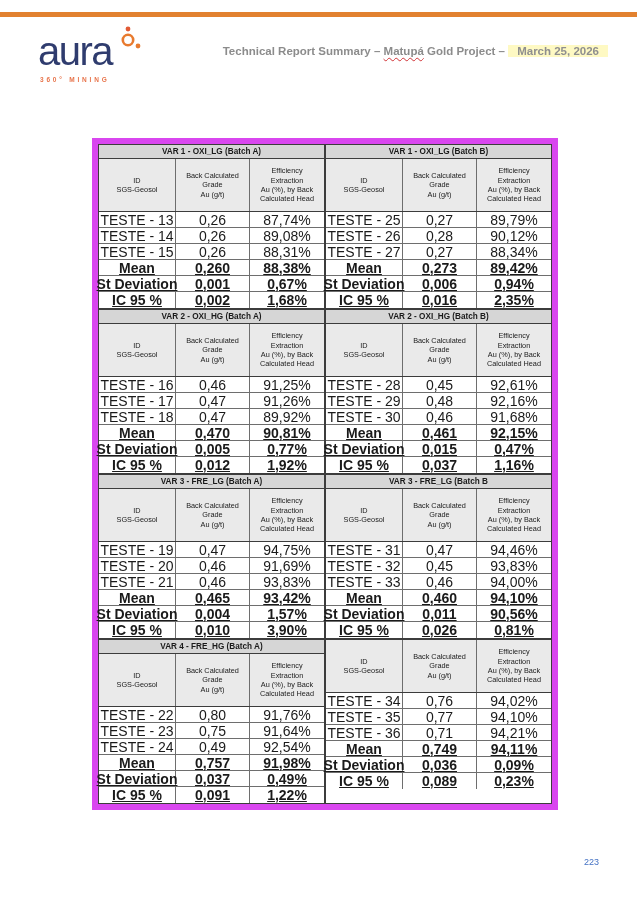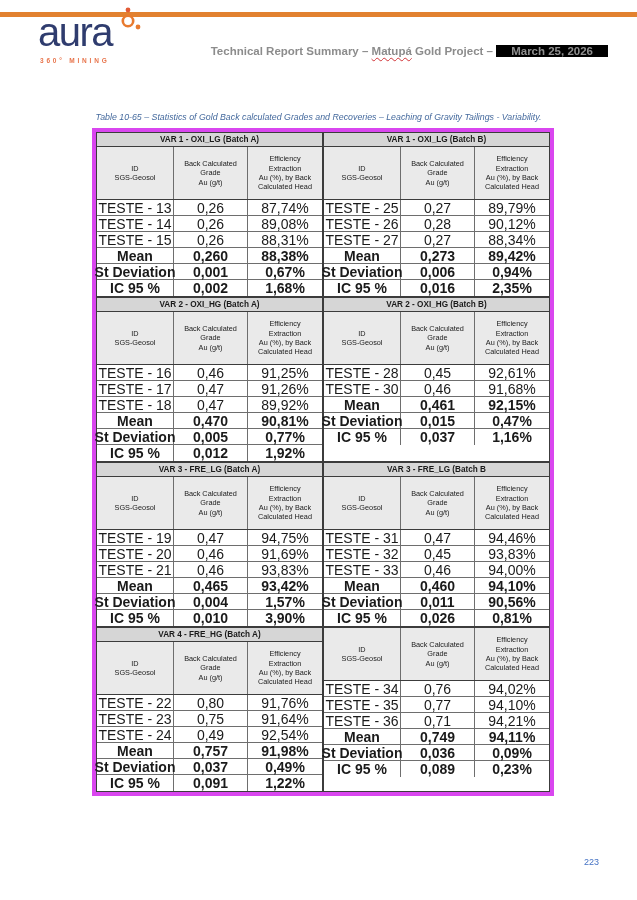--- a/index.html
+++ b/index.html
@@ -6,51 +6,51 @@
   body { background: #ffffff; font-family: "Liberation Sans", sans-serif; }
   .page {
     position: relative; width: 637px; height: 900px; margin: 0 auto;
     background: #ffffff; overflow: hidden;
   }
   .top-bar {
     position: absolute; top: 12px; left: 0; width: 100%; height: 5px;
     background: #E2812F;
   }
   
-  .logo { position: absolute; left: 38px; top: 9px; }
+  .logo { position: absolute; left: 38px; top: 28px; }
   .logo-text {
     font-size: 40px; line-height: 46px; letter-spacing: -1.5px;
     color: #2F3C6E; font-weight: 400;
   }
   .logo-tagline {
     margin-top: 2px; padding-left: 2px;
     font-size: 6.5px; font-weight: bold; letter-spacing: 2.8px;
     color: #E8744B; white-space: nowrap;
   }
   .logo-icon { position: absolute; left: 80px; top: -3px; }
   
   .doc-title {
     position: absolute; top: 45px; right: 29px;
     font-size: 11.5px; font-weight: bold; color: #8C8C8C; white-space: nowrap;
   }
   .spell {
     text-decoration: underline; text-decoration-style: wavy;
     text-decoration-color: #D13438; text-decoration-thickness: 1px;
     text-underline-offset: 2px;
   }
-  .highlight { background: #000000; color: #8F8F8F; padding: 0 15px; }
+  .highlight { background: #fef9c3; color: #8F8F8F; padding: 0 9px; }
   
   .caption {
     position: absolute; top: 112px; left: 0; width: 100%;
     text-align: center; font-size: 8.8px; font-style: italic; color: #44699D;
   }
   
   .stats-table {
-    position: absolute; left: 92px; top: 128px;
-    border: 4px solid #d946ef; background: #7f1d1d;
+    position: absolute; left: 92px; top: 138px;
+    border: 6px solid #d946ef; background: #7f1d1d;
   }
   .section-row { display: flex; }
   .batch { width: 227px; border: 1px solid #3C3C3C; background: #fff; }
   .batch-title {
     height: 14px; display: flex; align-items: center; justify-content: center;
     background: #D6D6D6; font-weight: bold; font-size: 8.2px; color: #1A1A1A;
     border-bottom: 1px solid #3C3C3C; white-space: nowrap;
   }
   .batch-header {
     display: grid; grid-template-columns: 77px 74px 74px;
@@ -60,21 +60,21 @@
     min-height: 52px; display: flex; align-items: center; justify-content: center;
     text-align: center; white-space: pre-line; font-size: 7.3px; line-height: 1.3;
     color: #1A1A1A; padding: 2px 1px;
   }
   .hcell.c0, .hcell.c1 { border-right: 1px solid #6E6E6E; }
   .trow {
     display: grid; grid-template-columns: 77px 74px 74px; height: 16px;
     border-bottom: 1px solid #6E6E6E; font-size: 14px; color: #1A1A1A;
   }
   .trow:last-child { border-bottom: none; }
-  .trow.bold { font-weight: bold; }
+  .trow.bold { font-weight: bold; text-decoration: underline; }
   .cell { display: flex; align-items: center; justify-content: center; white-space: nowrap; }
   .cell.c0, .cell.c1 { border-right: 1px solid #6E6E6E; }
   
   .page-number {
     position: absolute; top: 857px; left: 584px;
     font-size: 9px; color: #4472C4;
   }
 </style>
 </head>
 <body>
@@ -90,21 +90,20 @@
         <circle cx="10" cy="15" r="5.2" fill="none" stroke="#E87A2E" stroke-width="2.6"></circle>
         <circle cx="20" cy="21" r="2.4" fill="#E87A2E"></circle>
       </svg>
     </span>
     <div class="logo-text">aura</div>
     <div class="logo-tagline">360° MINING</div>
   </div>
 
   <div class="doc-title"><span>Technical Report Summary – </span><span class="spell">Matupá</span><span> Gold Project – </span><span class="highlight">March 25, 2026</span></div>
 
-  <div class="caption">Table 10-65 – Statistics of Gold Back calculated Grades and Recoveries – Leaching of Gravity Tailings - Variability.</div>
 
   <div class="stats-table">
       <div class="section-row">
         <div class="batch">
     <div class="batch-title">VAR 1 - OXI_LG (Batch A)</div>
     <div class="batch-header">
       <div class="hcell c0">ID
 SGS-Geosol</div>
       <div class="hcell c1">Back Calculated
 Grade
@@ -254,20 +253,25 @@
 Au (%), by Back
 Calculated Head</div>
     </div>
     <div class="batch-body">
             <div class="trow">
               <div class="cell c0">TESTE - 28</div>
               <div class="cell c1">0,45</div>
               <div class="cell c2">92,61%</div>
             </div>
             <div class="trow">
+              <div class="cell c0">TESTE - 29</div>
+              <div class="cell c1">0,48</div>
+              <div class="cell c2">92,16%</div>
+            </div>
+            <div class="trow">
               <div class="cell c0">TESTE - 30</div>
               <div class="cell c1">0,46</div>
               <div class="cell c2">91,68%</div>
             </div>
             <div class="trow bold">
               <div class="cell c0">Mean</div>
               <div class="cell c1">0,461</div>
               <div class="cell c2">92,15%</div>
             </div>
             <div class="trow bold">

